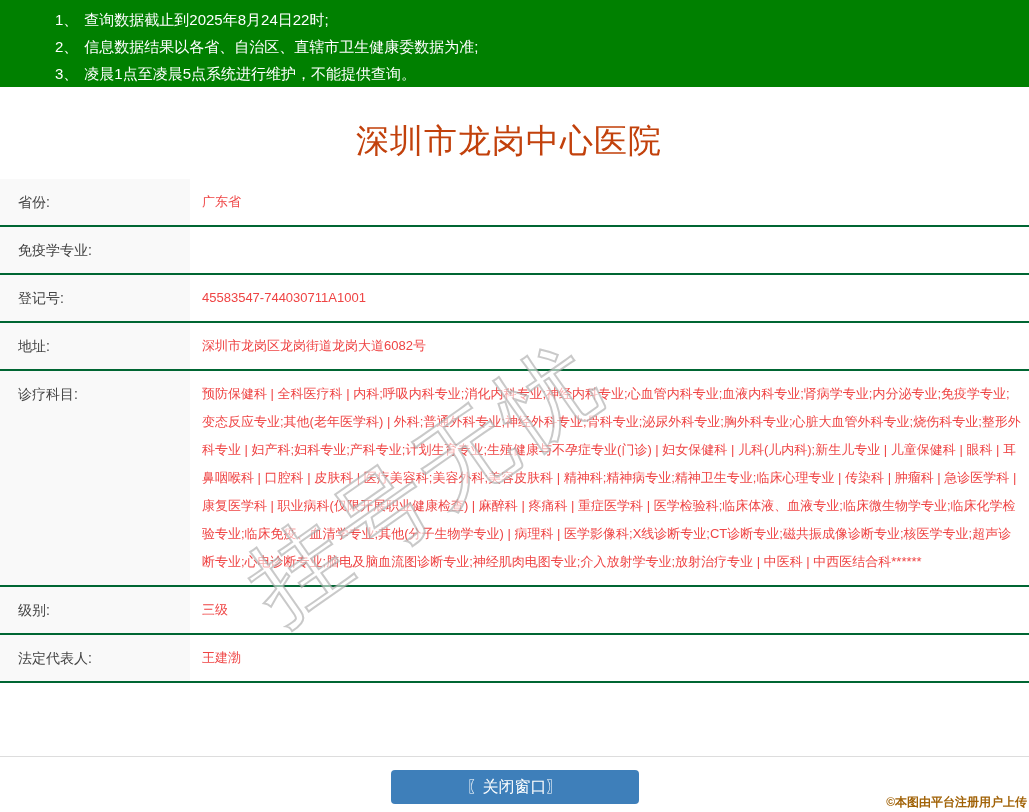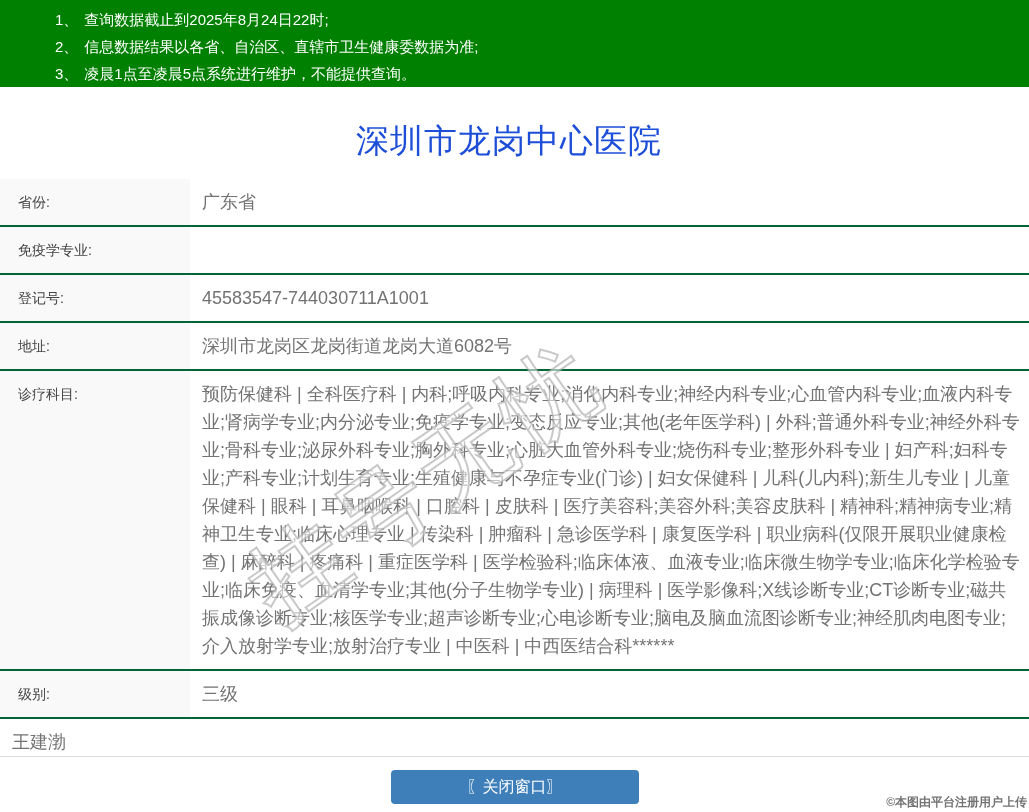--- a/index.html
+++ b/index.html
@@ -14,38 +14,38 @@
     background:#008000;color:#ffffff;
     padding:6px 0 0 55px;height:87px;box-sizing:border-box;
     font-size:15px;line-height:27px;
   }
   .notice-line{white-space:nowrap;}
   .notice-line .num{margin-right:6px;}
   .notice-line b{font-weight:normal;}
   
   .page-title{
     margin:30px 11px 0 0;height:62px;line-height:47px;
-    text-align:center;font-size:33px;font-weight:400;color:#1d4ed8;
+    text-align:center;font-size:33px;font-weight:400;color:#c2410c;
     letter-spacing:1px;
   }
   
   .info-table{width:1029px;}
   .row{
     display:flex;border-bottom:2px solid #006633;
   }
   .cell-label{
     width:190px;min-width:190px;box-sizing:border-box;
     background:#f9f9f9;
     padding:9px 6px 9px 18px;
     font-size:14px;line-height:28px;color:#444;
   }
   .cell-value{
     flex:1;box-sizing:border-box;
     padding:9px 8px 9px 12px;
-    font-size:18px;line-height:28px;color:#737373;
+    font-size:13px;line-height:28px;color:#ef4444;
     word-break:break-all;
   }
   
   .watermark{
     position:absolute;left:210px;top:375px;width:560px;
     transform:rotate(-35deg);
     font-size:95px;letter-spacing:6px;white-space:nowrap;
     color:rgba(255,255,255,0.55);
     -webkit-text-stroke:2px rgba(165,165,165,0.6);
     text-stroke:2px rgba(165,165,165,0.6);
@@ -59,21 +59,21 @@
   .close-btn{
     display:block;margin:13px auto 0 auto;
     width:248px;height:34px;
     background:#3e7fba;color:#ffffff;
     border:none;border-radius:4px;
     font-size:16px;font-family:inherit;
     cursor:pointer;
   }
   .copyright{
     position:absolute;right:2px;bottom:1px;z-index:7;
-    font-size:12px;font-weight:bold;color:#737373;
+    font-size:12px;font-weight:bold;color:#a16207;
     text-shadow:-1px -1px 0 #fff,1px -1px 0 #fff,-1px 1px 0 #fff,1px 1px 0 #fff;
   }
 </style>
 </head>
 <body>
 
 <div class="banner">
   <div class="notice-line"><span class="num">1、</span><span>查询数据截止到</span><b>2025年8月24日22时</b><span>;</span></div>
   <div class="notice-line"><span class="num">2、</span><span>信息数据结果以各省、自治区、直辖市卫生健康委数据为准;</span><b></b><span></span></div>
   <div class="notice-line"><span class="num">3、</span><span></span><b>凌晨1点至凌晨5点</b><span>系统进行维护，不能提供查询。</span></div>
@@ -99,20 +99,21 @@
   </div>
   <div class="row">
     <div class="cell-label">诊疗科目:</div>
     <div class="cell-value">预防保健科 | 全科医疗科 | 内科;呼吸内科专业;消化内科专业;神经内科专业;心血管内科专业;血液内科专业;肾病学专业;内分泌专业;免疫学专业;变态反应专业;其他(老年医学科) | 外科;普通外科专业;神经外科专业;骨科专业;泌尿外科专业;胸外科专业;心脏大血管外科专业;烧伤科专业;整形外科专业 | 妇产科;妇科专业;产科专业;计划生育专业;生殖健康与不孕症专业(门诊) | 妇女保健科 | 儿科(儿内科);新生儿专业 | 儿童保健科 | 眼科 | 耳鼻咽喉科 | 口腔科 | 皮肤科 | 医疗美容科;美容外科;美容皮肤科 | 精神科;精神病专业;精神卫生专业;临床心理专业 | 传染科 | 肿瘤科 | 急诊医学科 | 康复医学科 | 职业病科(仅限开展职业健康检查) | 麻醉科 | 疼痛科 | 重症医学科 | 医学检验科;临床体液、血液专业;临床微生物学专业;临床化学检验专业;临床免疫、血清学专业;其他(分子生物学专业) | 病理科 | 医学影像科;X线诊断专业;CT诊断专业;磁共振成像诊断专业;核医学专业;超声诊断专业;心电诊断专业;脑电及脑血流图诊断专业;神经肌肉电图专业;介入放射学专业;放射治疗专业 | 中医科 | 中西医结合科******</div>
   </div>
   <div class="row">
     <div class="cell-label">级别:</div>
     <div class="cell-value">三级</div>
   </div>
   <div class="row">
+    <div class="cell-label">法定代表人:</div>
     <div class="cell-value">王建渤</div>
   </div>
 </div>
 
 <div class="watermark">挂号无忧</div>
 
 <div class="footer">
   <button class="close-btn">〖关闭窗口〗</button>
 </div>
 

